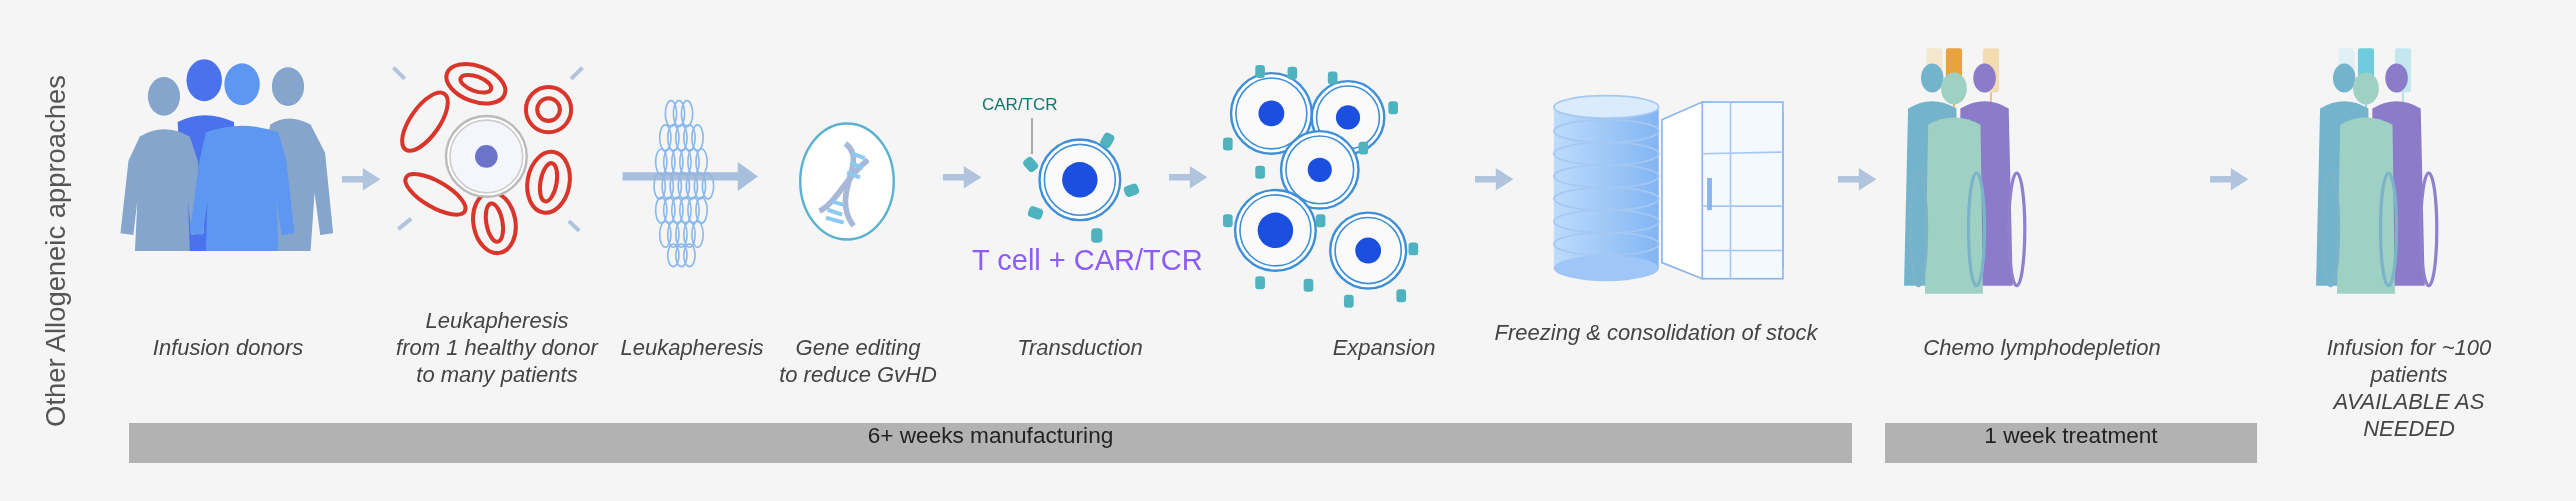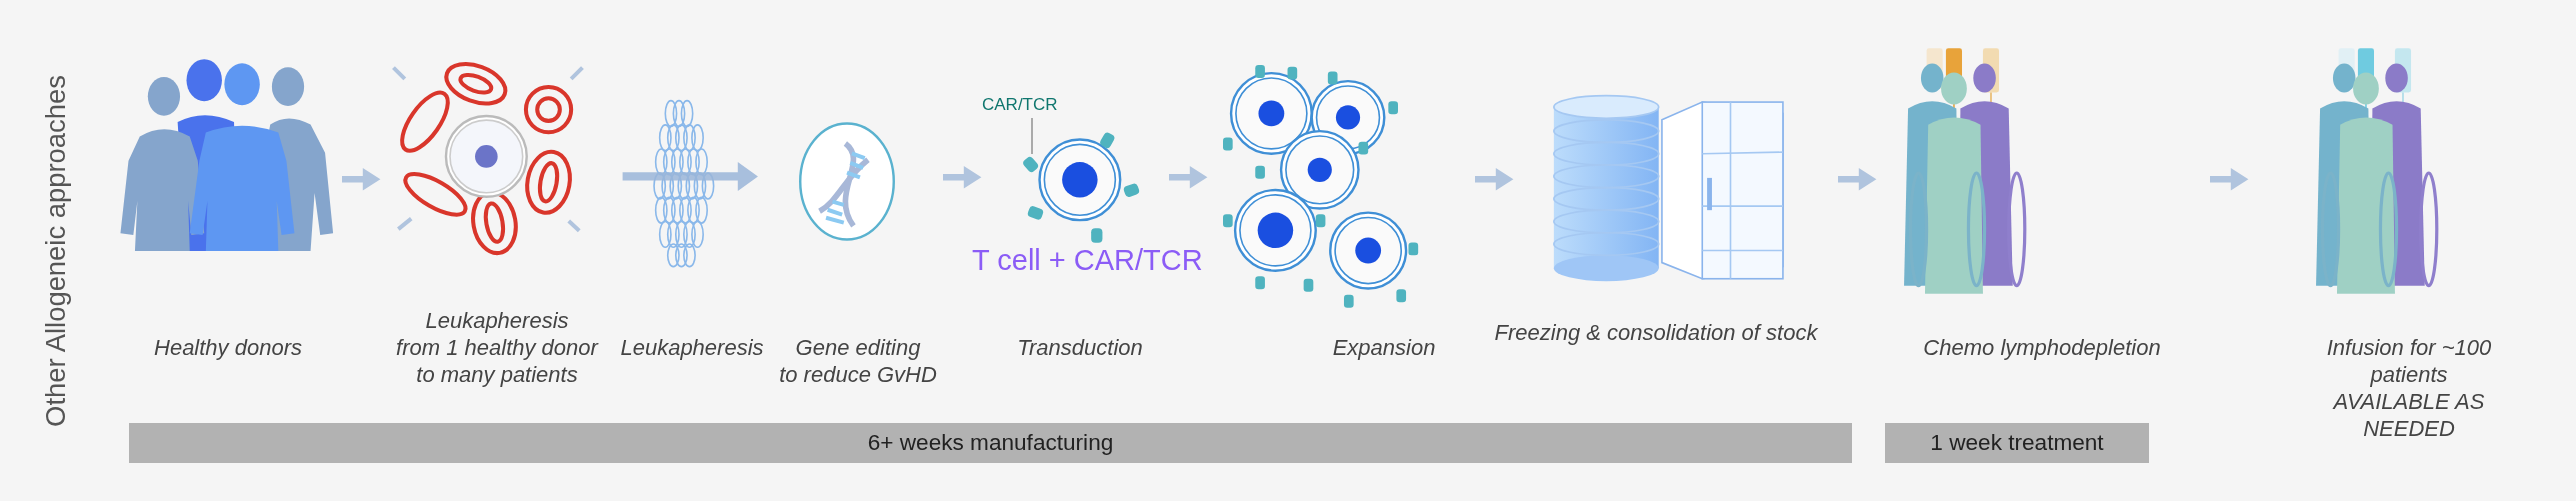--- a/index.html
+++ b/index.html
@@ -1,21 +1,21 @@
 <!DOCTYPE html>
 <html style="font-size:13px"><head>
 <meta charset="utf-8">
 <style>
   html,body{margin:0;padding:0;}
   body{width:2576px;height:502px;background:#f5f5f5;position:relative;overflow:hidden;font-family:"Liberation Sans",sans-serif;color:#444;}
   .abs{position:absolute;}
   .side-label{position:absolute;left:56px;top:251px;transform:translate(-50%,-50%) rotate(-90deg);white-space:nowrap;font-size:27.4px;color:#555;}
   .step-label{position:absolute;text-align:center;font-size:22px;line-height:27px;color:#444;white-space:nowrap;transform:translateX(-50%);font-style:italic;}
   .arrow{position:absolute;width:40px;height:22.6px;}
-  .bar{position:absolute;top:423px;height:40px;background:#b2b2b2;display:flex;align-items:center;justify-content:center;font-size:22.6px;color:#222;}
+  .bar{position:absolute;top:423px;height:40px;background:#b2b2b2;display:flex;align-items:flex-start;justify-content:center;font-size:22.6px;color:#222;}
   .car-label{position:absolute;left:982px;top:95px;font-size:17px;color:#0f766e;}
   .tcell-label{position:absolute;left:972px;top:244px;font-size:29px;color:#8b5cf6;white-space:nowrap;}
   svg{overflow:visible;}
 </style>
 </head>
 <body>
 
 <div class="side-label">Other Allogeneic approaches</div>
 
 <svg class="abs" style="left:109px;top:48px;" width="242" height="203" viewBox="0 0 300 252">
@@ -29,21 +29,21 @@
   </g>
   <g fill="#85a5cc">
     <ellipse cx="68" cy="60" rx="20" ry="24"></ellipse>
     <path d="M38 110 Q68 92 100 110 L110 140 L118 230 L102 232 L98 190 L100 252 L32 252 L35 190 L30 232 L14 230 L24 140 Z"></path>
   </g>
   <g fill="#5e97f2">
     <ellipse cx="165" cy="45" rx="22" ry="26"></ellipse>
     <path d="M120 105 Q165 88 210 105 L220 140 L230 230 L214 232 L208 190 L210 252 L120 252 L122 190 L116 232 L100 230 L112 140 Z"></path>
   </g>
 </svg>
-<div class="step-label" style="left:228px;top:334px;"><span>Healthy donors</span></div>
+<div class="step-label" style="left:228px;top:334px;"><span>Infusion donors</span></div>
 
 <svg class="arrow" style="left:342px;top:168px;" viewBox="0 0 50 28">
     <path d="M0 10 H26 V0 L48 14 L26 28 V18 H0 Z" fill="#b0c4de"></path>
   </svg>
 
 <svg class="abs" style="left:387px;top:61px;" width="210" height="186" viewBox="0 0 260 230">
   <g stroke="#b0c4de" stroke-width="5" fill="#b0c4de">
     <line x1="22" y1="22" x2="8" y2="8"></line>
       <line x1="228" y1="22" x2="242" y2="8"></line>
     <line x1="30" y1="195" x2="14" y2="208"></line>
@@ -294,16 +294,16 @@
   <g fill="none" stroke="#8f7fcc" stroke-width="4">
       <ellipse cx="150" cy="230" rx="10" ry="70"></ellipse>
     </g>
 </svg>
 <div class="step-label" style="left:2409px;top:334px;white-space:pre-line;"><span>Infusion for ~100 patients
 AVAILABLE AS NEEDED</span></div>
 
 <div class="bar" style="left:129px;width:1723px;">
     <span>6+ weeks manufacturing</span>
   </div>
-<div class="bar" style="left:1885px;width:264px;">
+<div class="bar" style="left:1885px;width:372px;">
     <span>1 week treatment</span>
   </div>
 
 
 </body></html>

